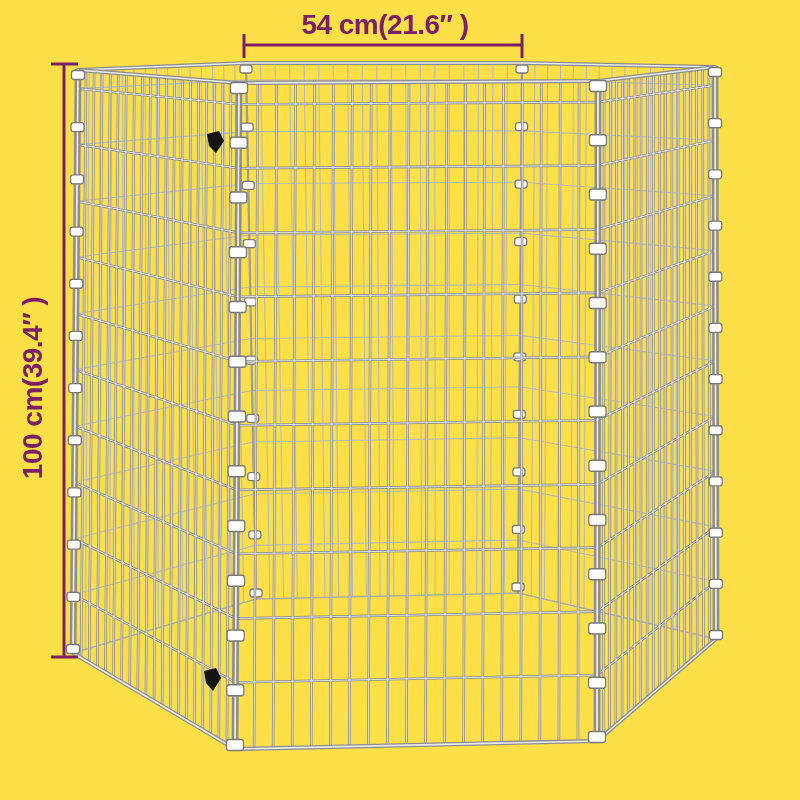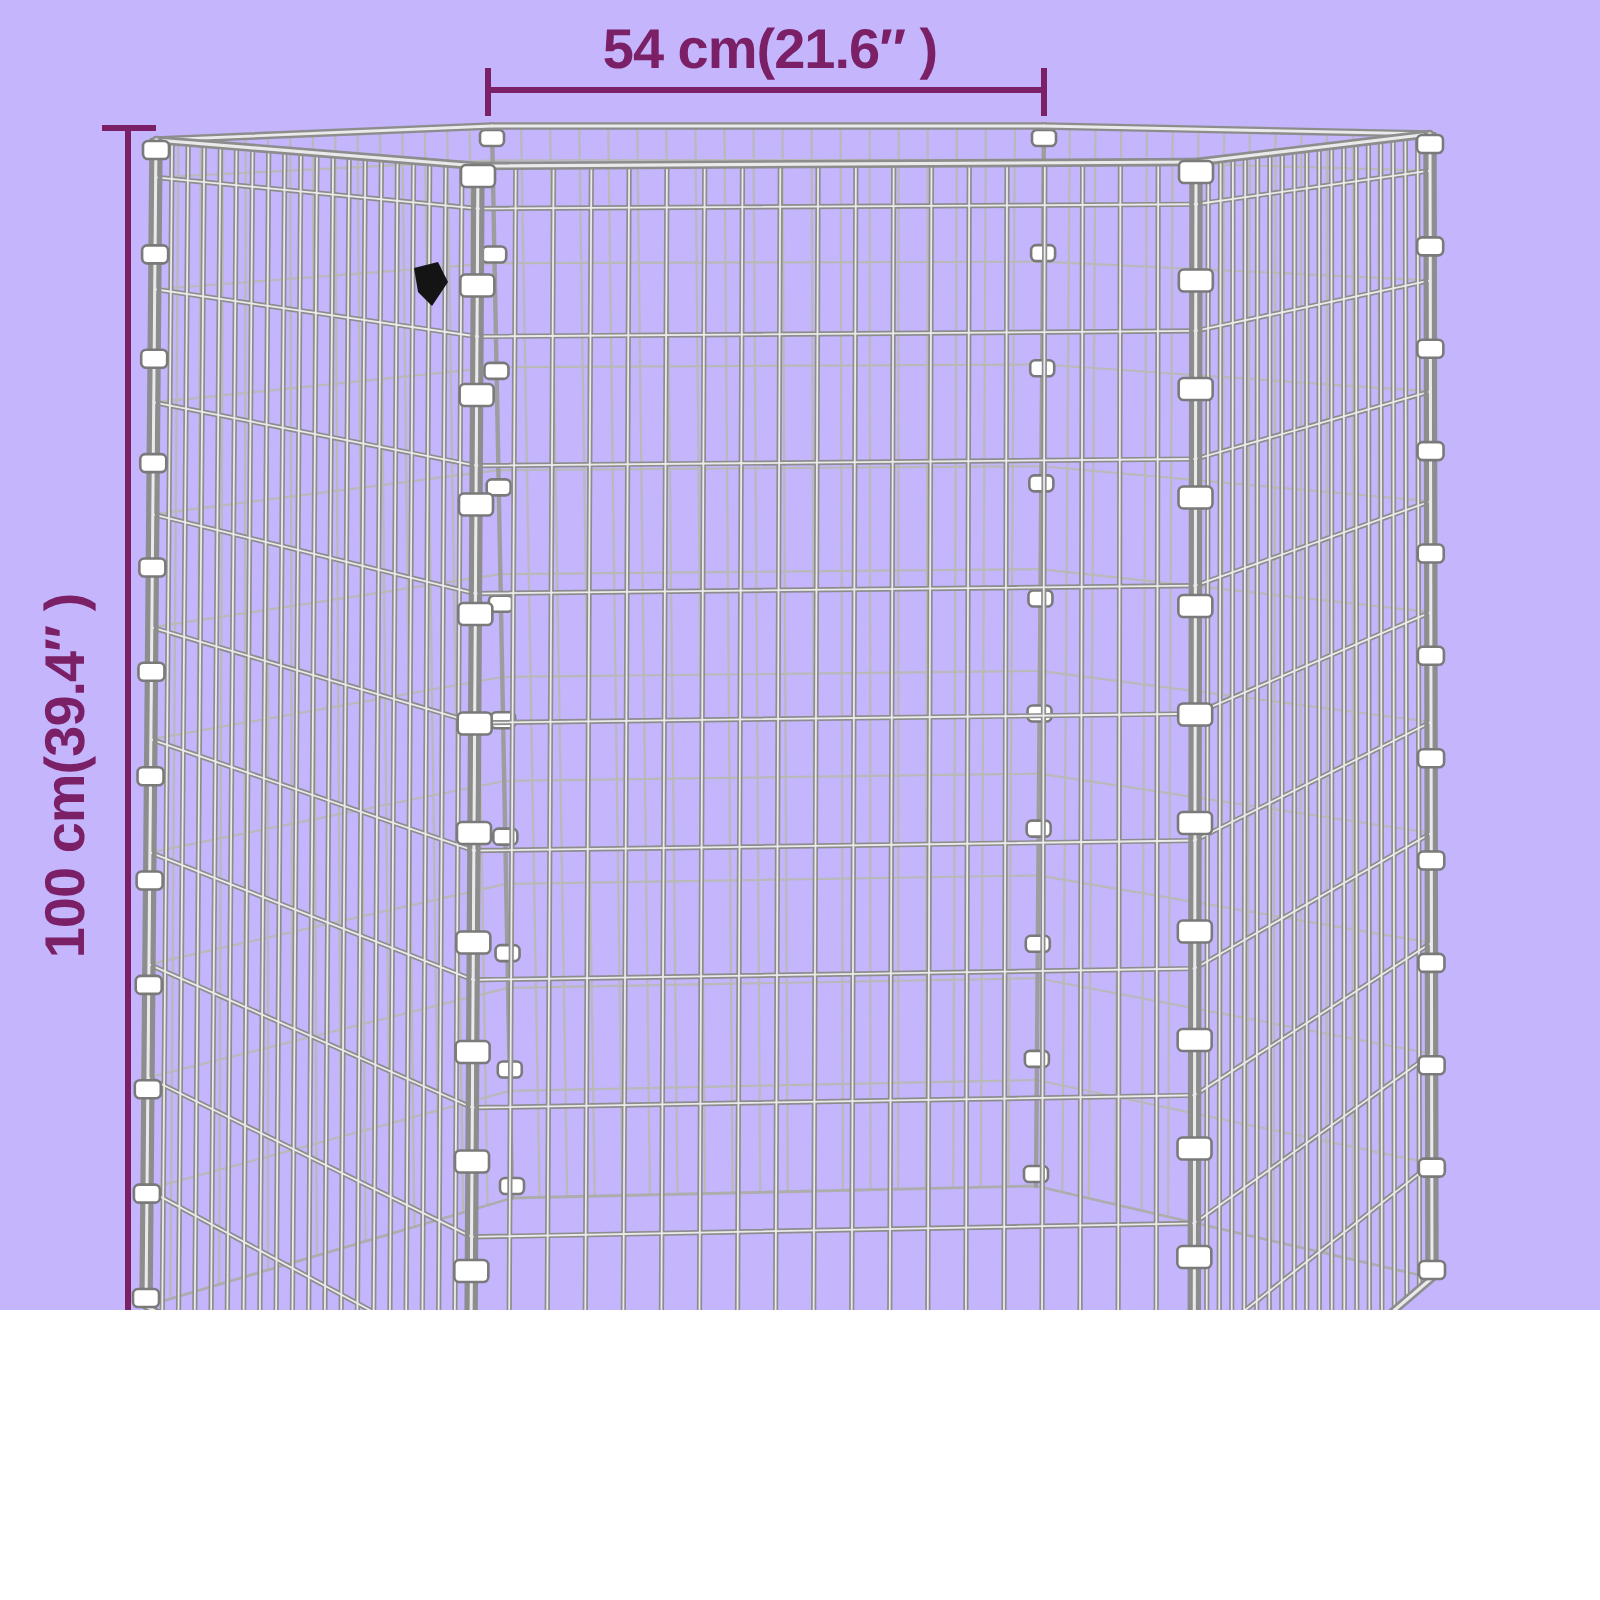--- a/index.html
+++ b/index.html
@@ -1,16 +1,16 @@
 <!DOCTYPE html>
 <html style="--accent: #7B2066;"><head>
 <meta charset="utf-8">
 <style>
   html,body{margin:0;padding:0;background:#ffffff;}
-  .stage{position:relative;width:800px;height:655px;background:#c4b5fd;overflow:hidden;}
+  .stage{position:relative;width:800px;height:800px;background:#fde047;overflow:hidden;}
   svg{display:block;}
   .dimtext{
     font-family:"Liberation Sans","DejaVu Sans",sans-serif;
     font-weight:bold;
     font-size:28px;
     letter-spacing:-0.5px;
     fill:var(--accent,#7B2066);
   }
   .dimline{stroke:var(--accent,#7B2066);stroke-width:3;fill:none;}
 </style>

